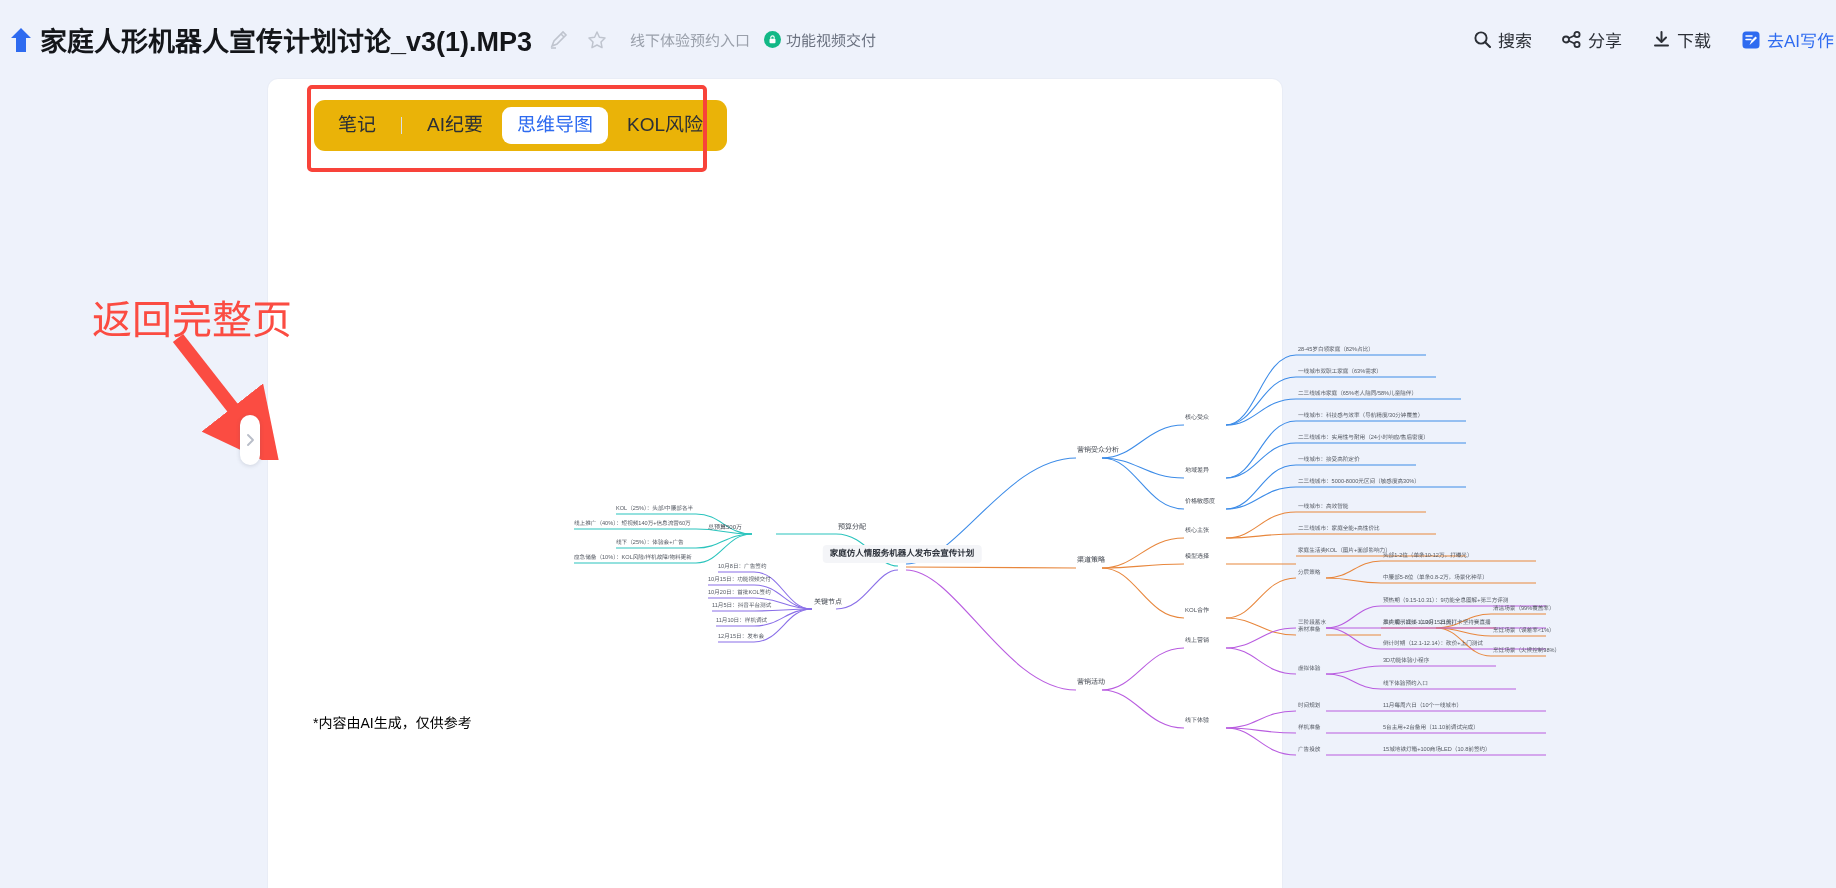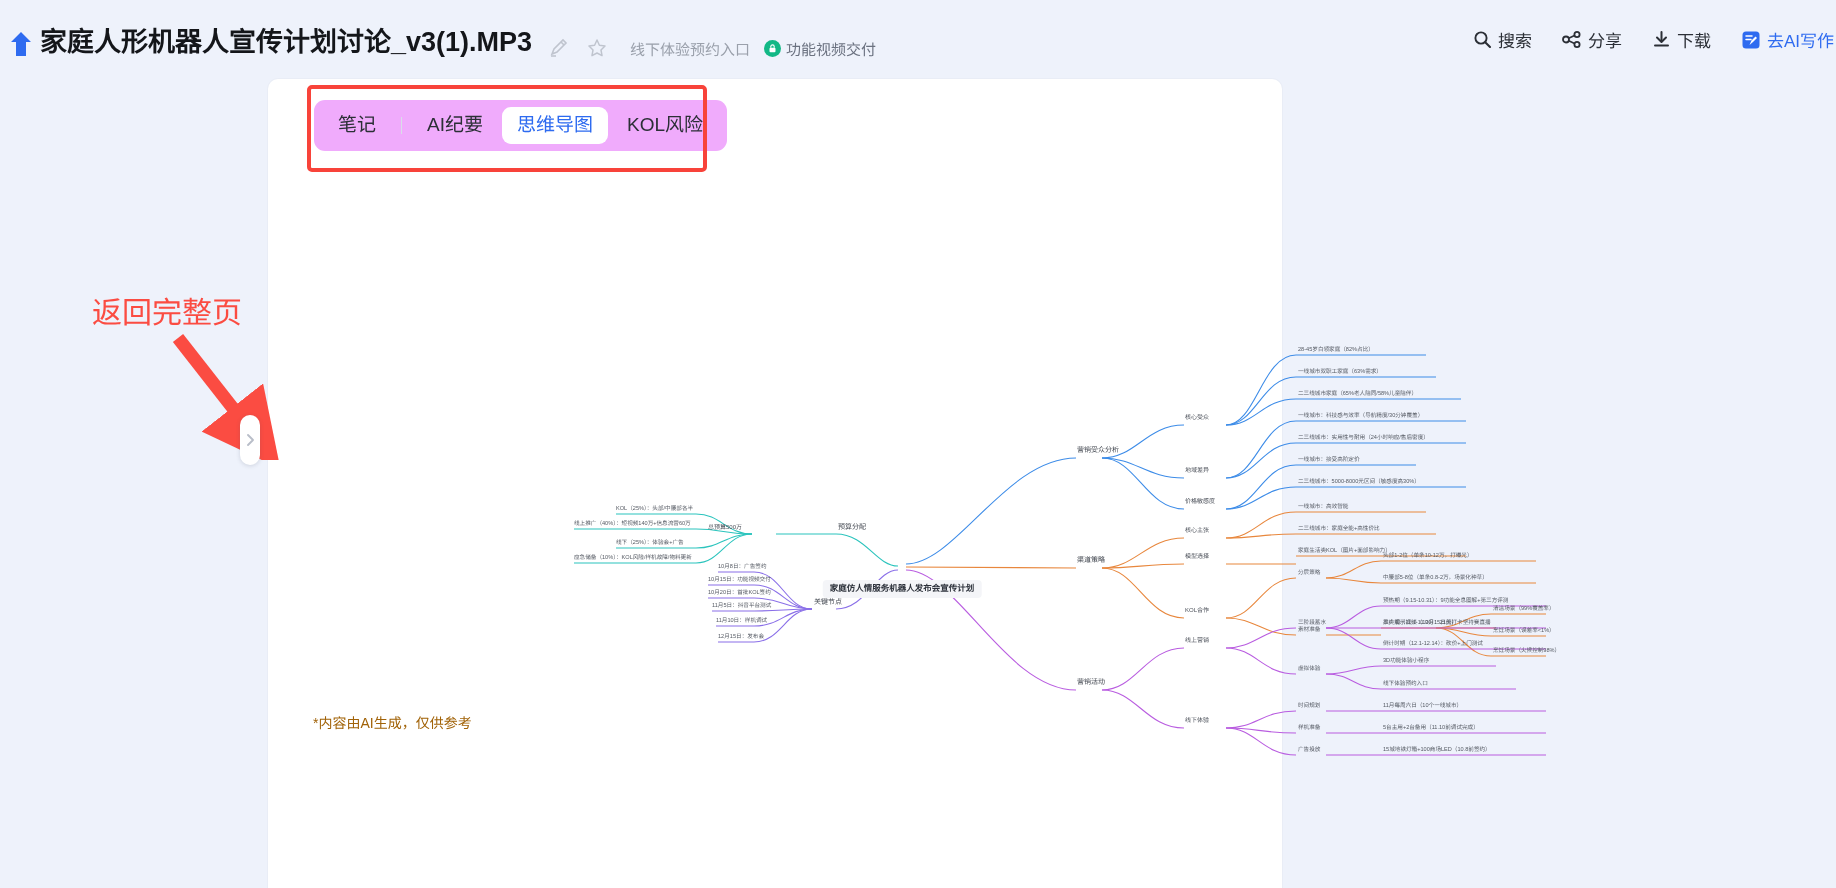--- a/index.html
+++ b/index.html
@@ -11,21 +11,21 @@
     overflow:hidden;
     position:relative;
   }
 
   
   .topbar{
     position:absolute;left:0;top:0;width:1836px;height:79px;
     background:#eef2fb;
     display:flex;align-items:center;
   }
-  .tb-left{display:flex;align-items:flex-end;padding-left:8px;flex:0 0 auto;}
+  .tb-left{display:flex;align-items:center;padding-left:8px;flex:0 0 auto;}
   .back-arrow{
     width:26px;height:30px;position:relative;flex:0 0 auto;margin-right:6px;
   }
   .back-arrow svg{display:block;}
   .doc-title{
     font-size:27px;font-weight:bold;color:#14161a;white-space:nowrap;
     letter-spacing:0px;
   }
   .tb-icon{
     margin-left:16px;width:22px;height:22px;flex:0 0 auto;opacity:.55;
@@ -56,42 +56,42 @@
   
   .page-card{
     position:absolute;left:268px;top:79px;width:1014px;height:809px;
     background:#ffffff;border-radius:10px 10px 0 0;
     box-shadow:0 0 0 1px rgba(0,0,0,0.02);
   }
 
   
   .tabbar{
     position:absolute;left:46px;top:21px;
-    background:#f0abfc;border-radius:11px;
+    background:#eab308;border-radius:11px;
     padding:7px 9px;display:flex;align-items:center;gap:4px;
   }
   .tab{
     font-size:19px;color:#2b2f36;padding:7px 15px;border-radius:9px;
     white-space:nowrap;cursor:pointer;line-height:1.2;
   }
   .tab.active{background:#ffffff;color:#2e6bf0;}
   .tab-sep{
     width:1px;height:17px;background:#d9dde8;margin:0 6px;
   }
 
   
   .redbox{
     position:absolute;left:307px;top:85px;width:392px;height:79px;
     border:4px solid #f8433a;border-radius:5px;pointer-events:none;
   }
 
   
   .annot-text{
     position:absolute;left:92px;top:288px;
-    font-size:30px;color:#fb4c42;white-space:nowrap;
+    font-size:40px;color:#fb4c42;white-space:nowrap;
     font-family:Liberation Serif, serif;
   }
   .annot-arrow{position:absolute;left:170px;top:330px;}
 
   
   .collapse-handle{
     position:absolute;left:240px;top:415px;width:20px;height:50px;
     background:#ffffff;border-radius:10px;
     box-shadow:0 1px 4px rgba(60,70,95,.18);
     display:flex;align-items:center;justify-content:center;cursor:pointer;
@@ -112,21 +112,21 @@
   .nd.root{
     font-size:8.5px;color:#2d323b;background:#f4f5f8;
     padding:4px 7px;border-radius:4px;transform:translate(-50%,-50%);
     font-weight:bold;
   }
   .nd.l1{font-size:7px;color:#41464f;}
   .nd.l2{font-size:6px;color:#4a4f58;}
   .nd.l3{font-size:5.6px;color:#555a63;}
 
   .footnote{
-    position:absolute;left:313px;top:712px;font-size:14px;color:#a16207;
+    position:absolute;left:313px;top:712px;font-size:14px;color:#000000;
     white-space:nowrap;
   }
 </style>
 </head>
 <body>
 
 <div class="topbar">
   <div class="tb-left">
     <div class="back-arrow">
       <svg width="26" height="30" viewBox="0 0 26 30">
@@ -310,21 +310,21 @@
         <path d="M218 427 H 172" stroke="#8a6fe8"></path>
         <path d="M218 440 H 172" stroke="#8a6fe8"></path>
         <path d="M218 453 H 176" stroke="#8a6fe8"></path>
         <path d="M218 468 H 180" stroke="#8a6fe8"></path>
         <path d="M218 484 H 182" stroke="#8a6fe8"></path>
       </g>
     </svg>
 
     <div class="mm-labels">
 
-      <div class="nd root" style="left:366px;top:431px;">家庭仿人情服务机器人发布会宣传计划</div>
+      <div class="nd root" style="left:366px;top:396px;">家庭仿人情服务机器人发布会宣传计划</div>
 
       <div class="nd l1" style="left:541px;top:292px;">营销受众分析</div>
       <div class="nd l2" style="left:649px;top:259px;">核心受众</div>
       <div class="nd l2" style="left:649px;top:312px;">地域差异</div>
       <div class="nd l2" style="left:649px;top:343px;">价格敏感度</div>
       <div class="nd l3" style="left:762px;top:191px;">28-45岁白领家庭（82%占比）</div>
       <div class="nd l3" style="left:762px;top:213px;">一线城市双职工家庭（63%需求）</div>
       <div class="nd l3" style="left:762px;top:235px;">二三线城市家庭（65%老人陪同/58%儿童陪伴）</div>
       <div class="nd l3" style="left:762px;top:257px;">一线城市：科技感与效率（导航精度/30分钟覆盖）</div>
       <div class="nd l3" style="left:762px;top:279px;">二三线城市：实用性与耐用（24小时响应/售后密度）</div>

